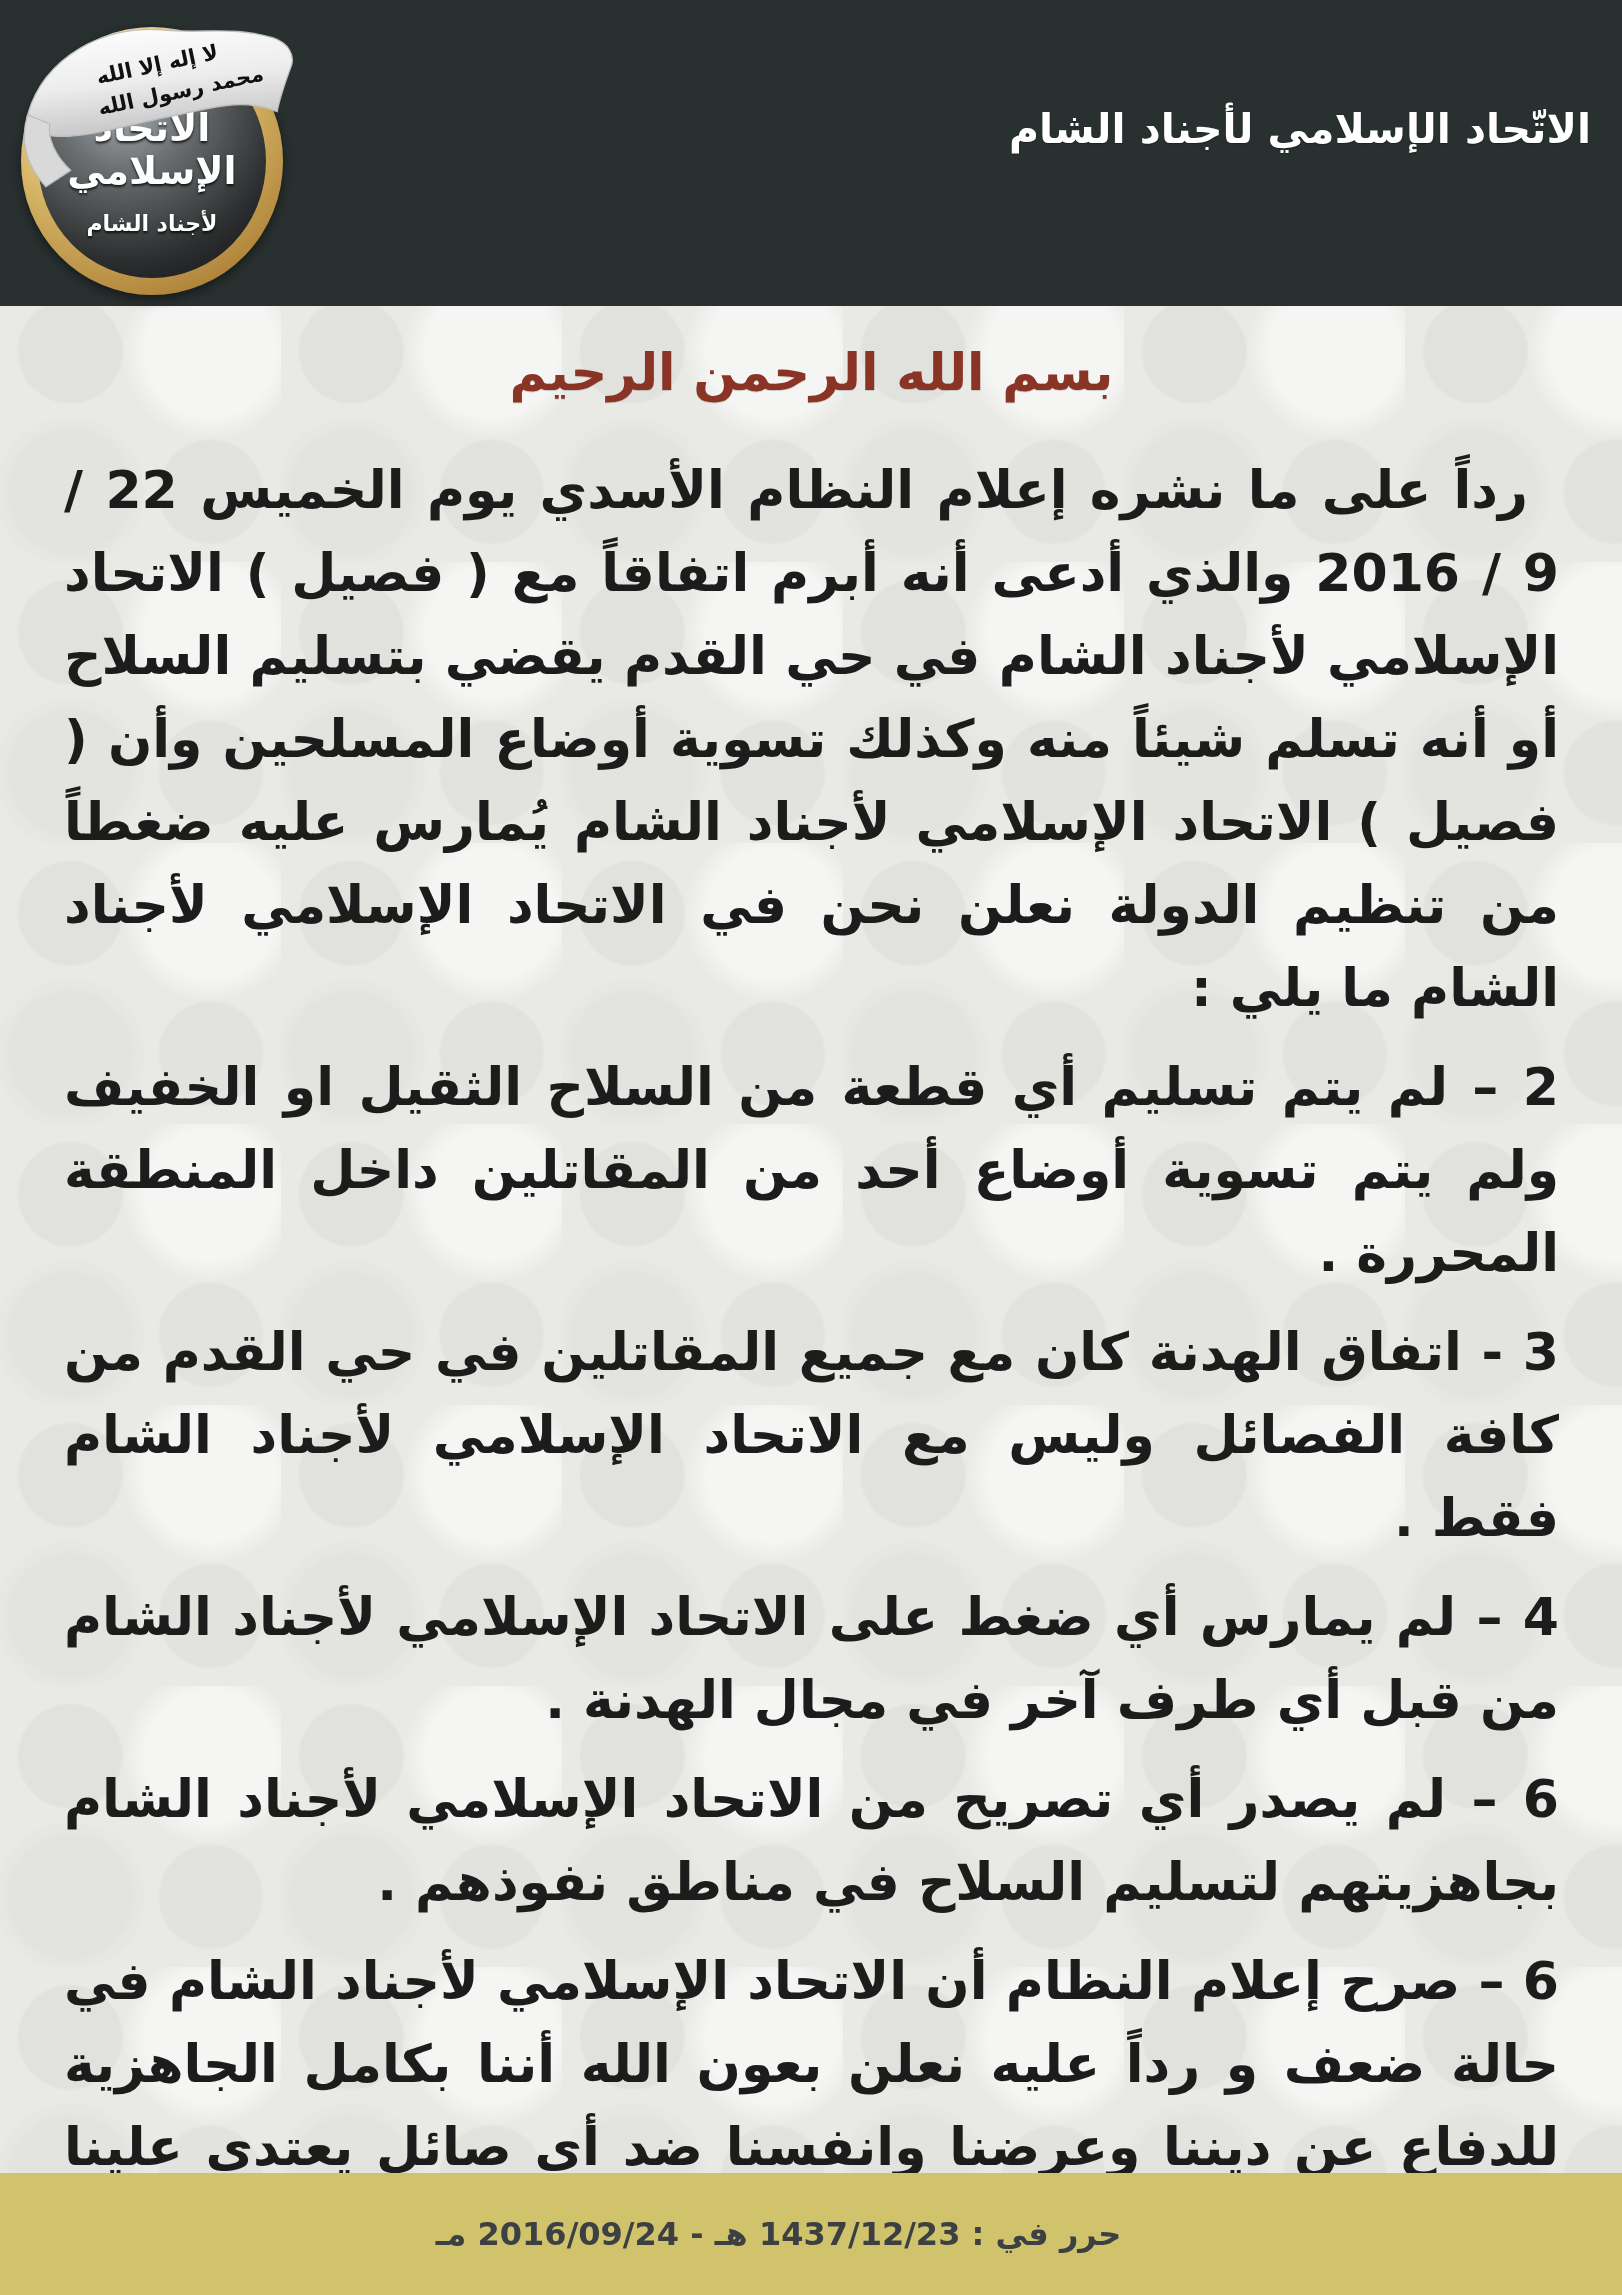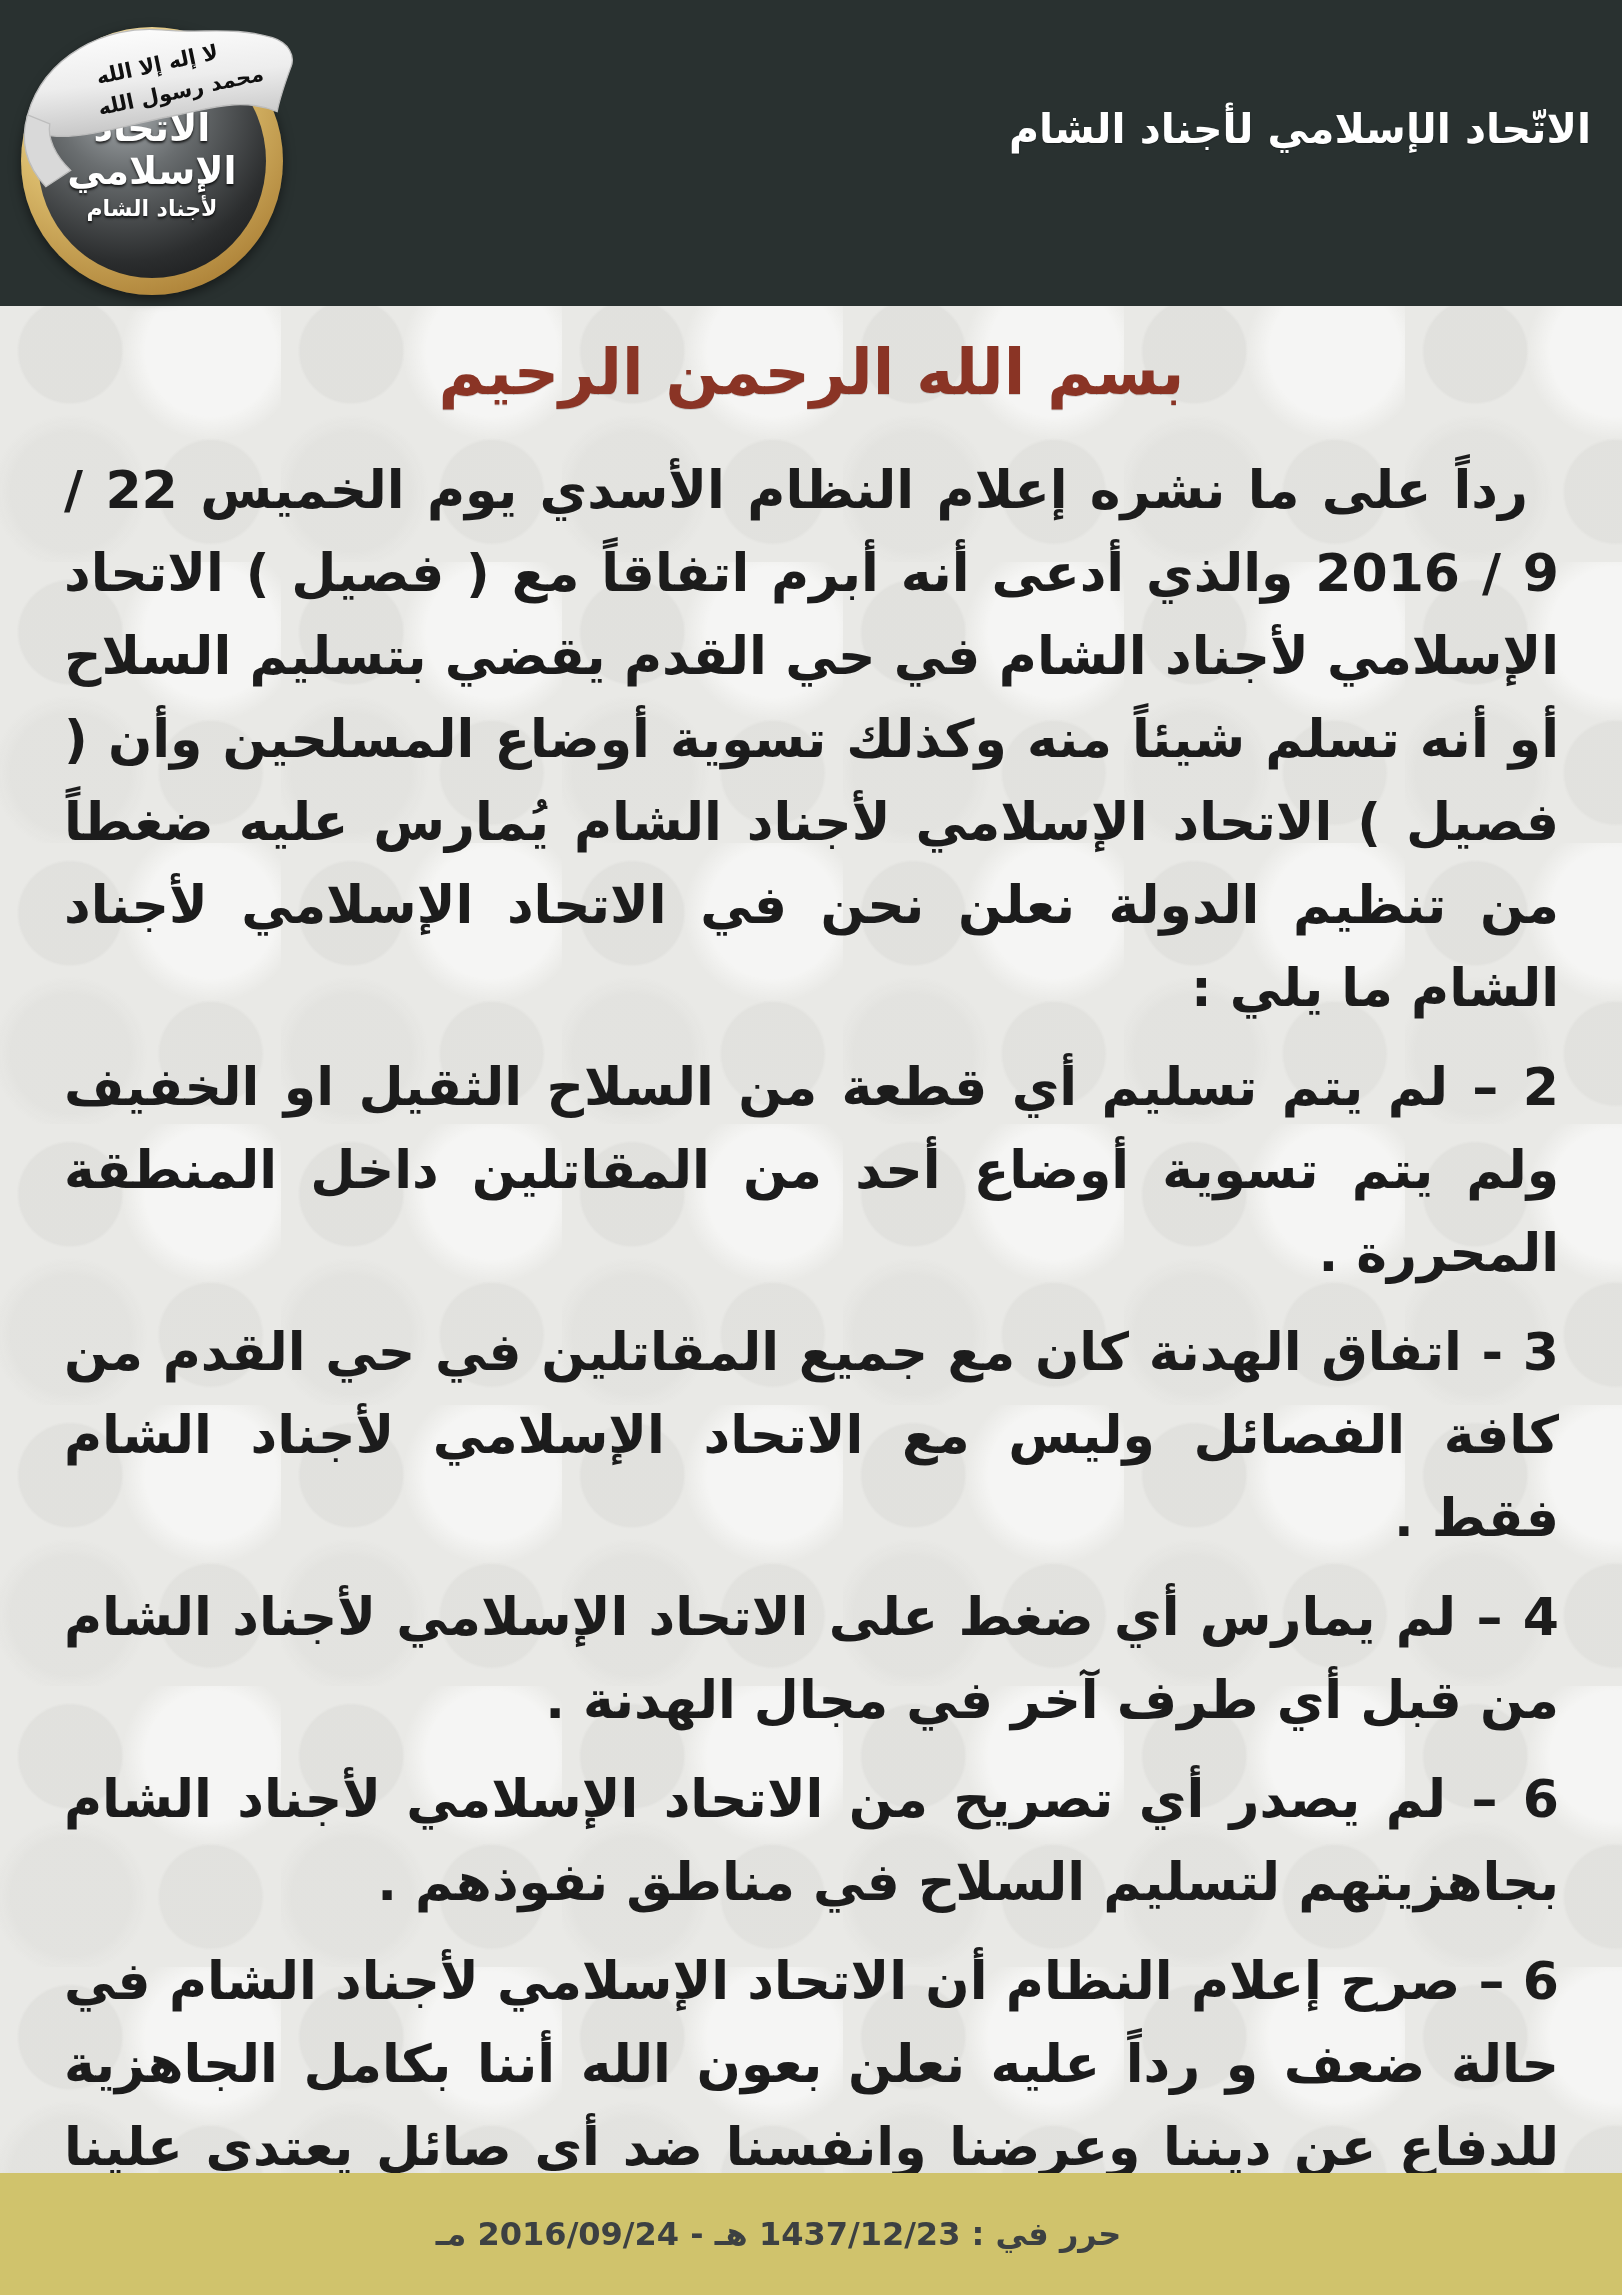--- a/index.html
+++ b/index.html
@@ -60,29 +60,29 @@
     border-radius:50%;
     background:radial-gradient(circle at 38% 26%, #a9aeb1 0%, #6a6e70 30%, #2b2d2e 70%, #101112 100%);
   }
   .sphere-text{
     position:absolute;left:0;right:0;top:63px;
     direction:rtl;text-align:center;color:#ffffff;
     text-shadow:0 2px 2.6px rgba(0,0,0,0.8);
     line-height:1.12;
   }
   .sphere-line1,.sphere-line2{display:block;font-size:38px;font-weight:bold;}
-  .sphere-line3{display:block;font-size:22px;font-weight:bold;margin-top:4px;}
+  .sphere-line3{display:block;font-size:22px;font-weight:bold;margin-top:19px;}
   .flag-svg{position:absolute;left:-9.2px;top:-6.5px;width:294px;height:203px;}
 
   
   .bismillah{
     direction:rtl;
     text-align:center;
     color:var(--accent-red);
-    font-size:63px;
+    font-size:51px;
     font-weight:bold;
     line-height:98px;
     margin:18.3px 0 2.6px;
     text-shadow:0 0.7px 0 rgba(0,0,0,0.15);
   }
 
   
   .body{
     direction:rtl;
     padding:7.9px 48px 0 48px;

